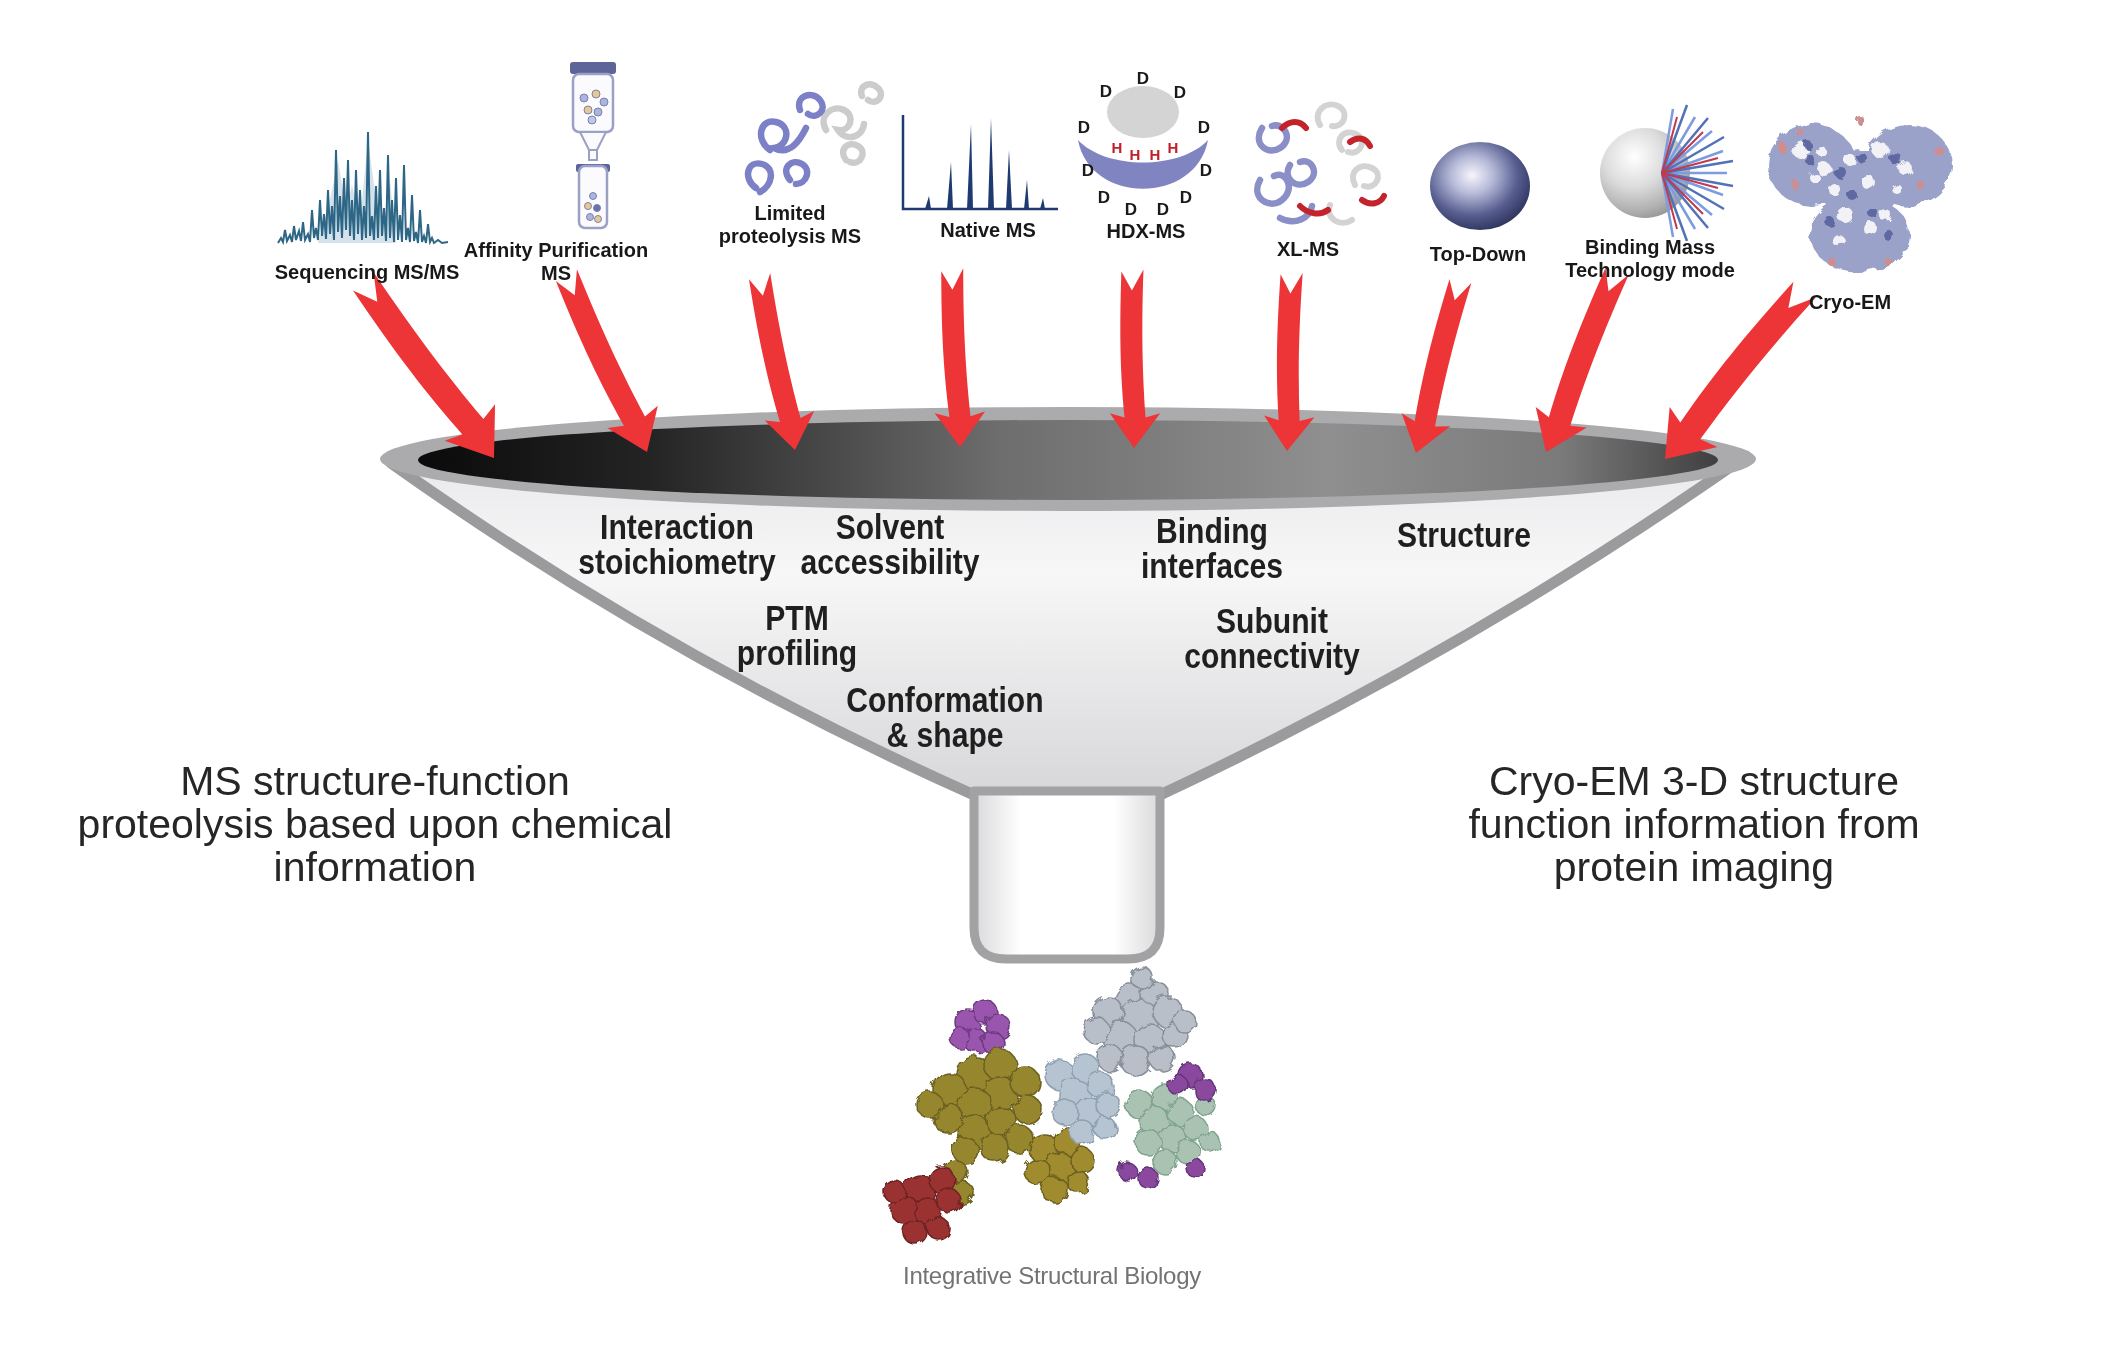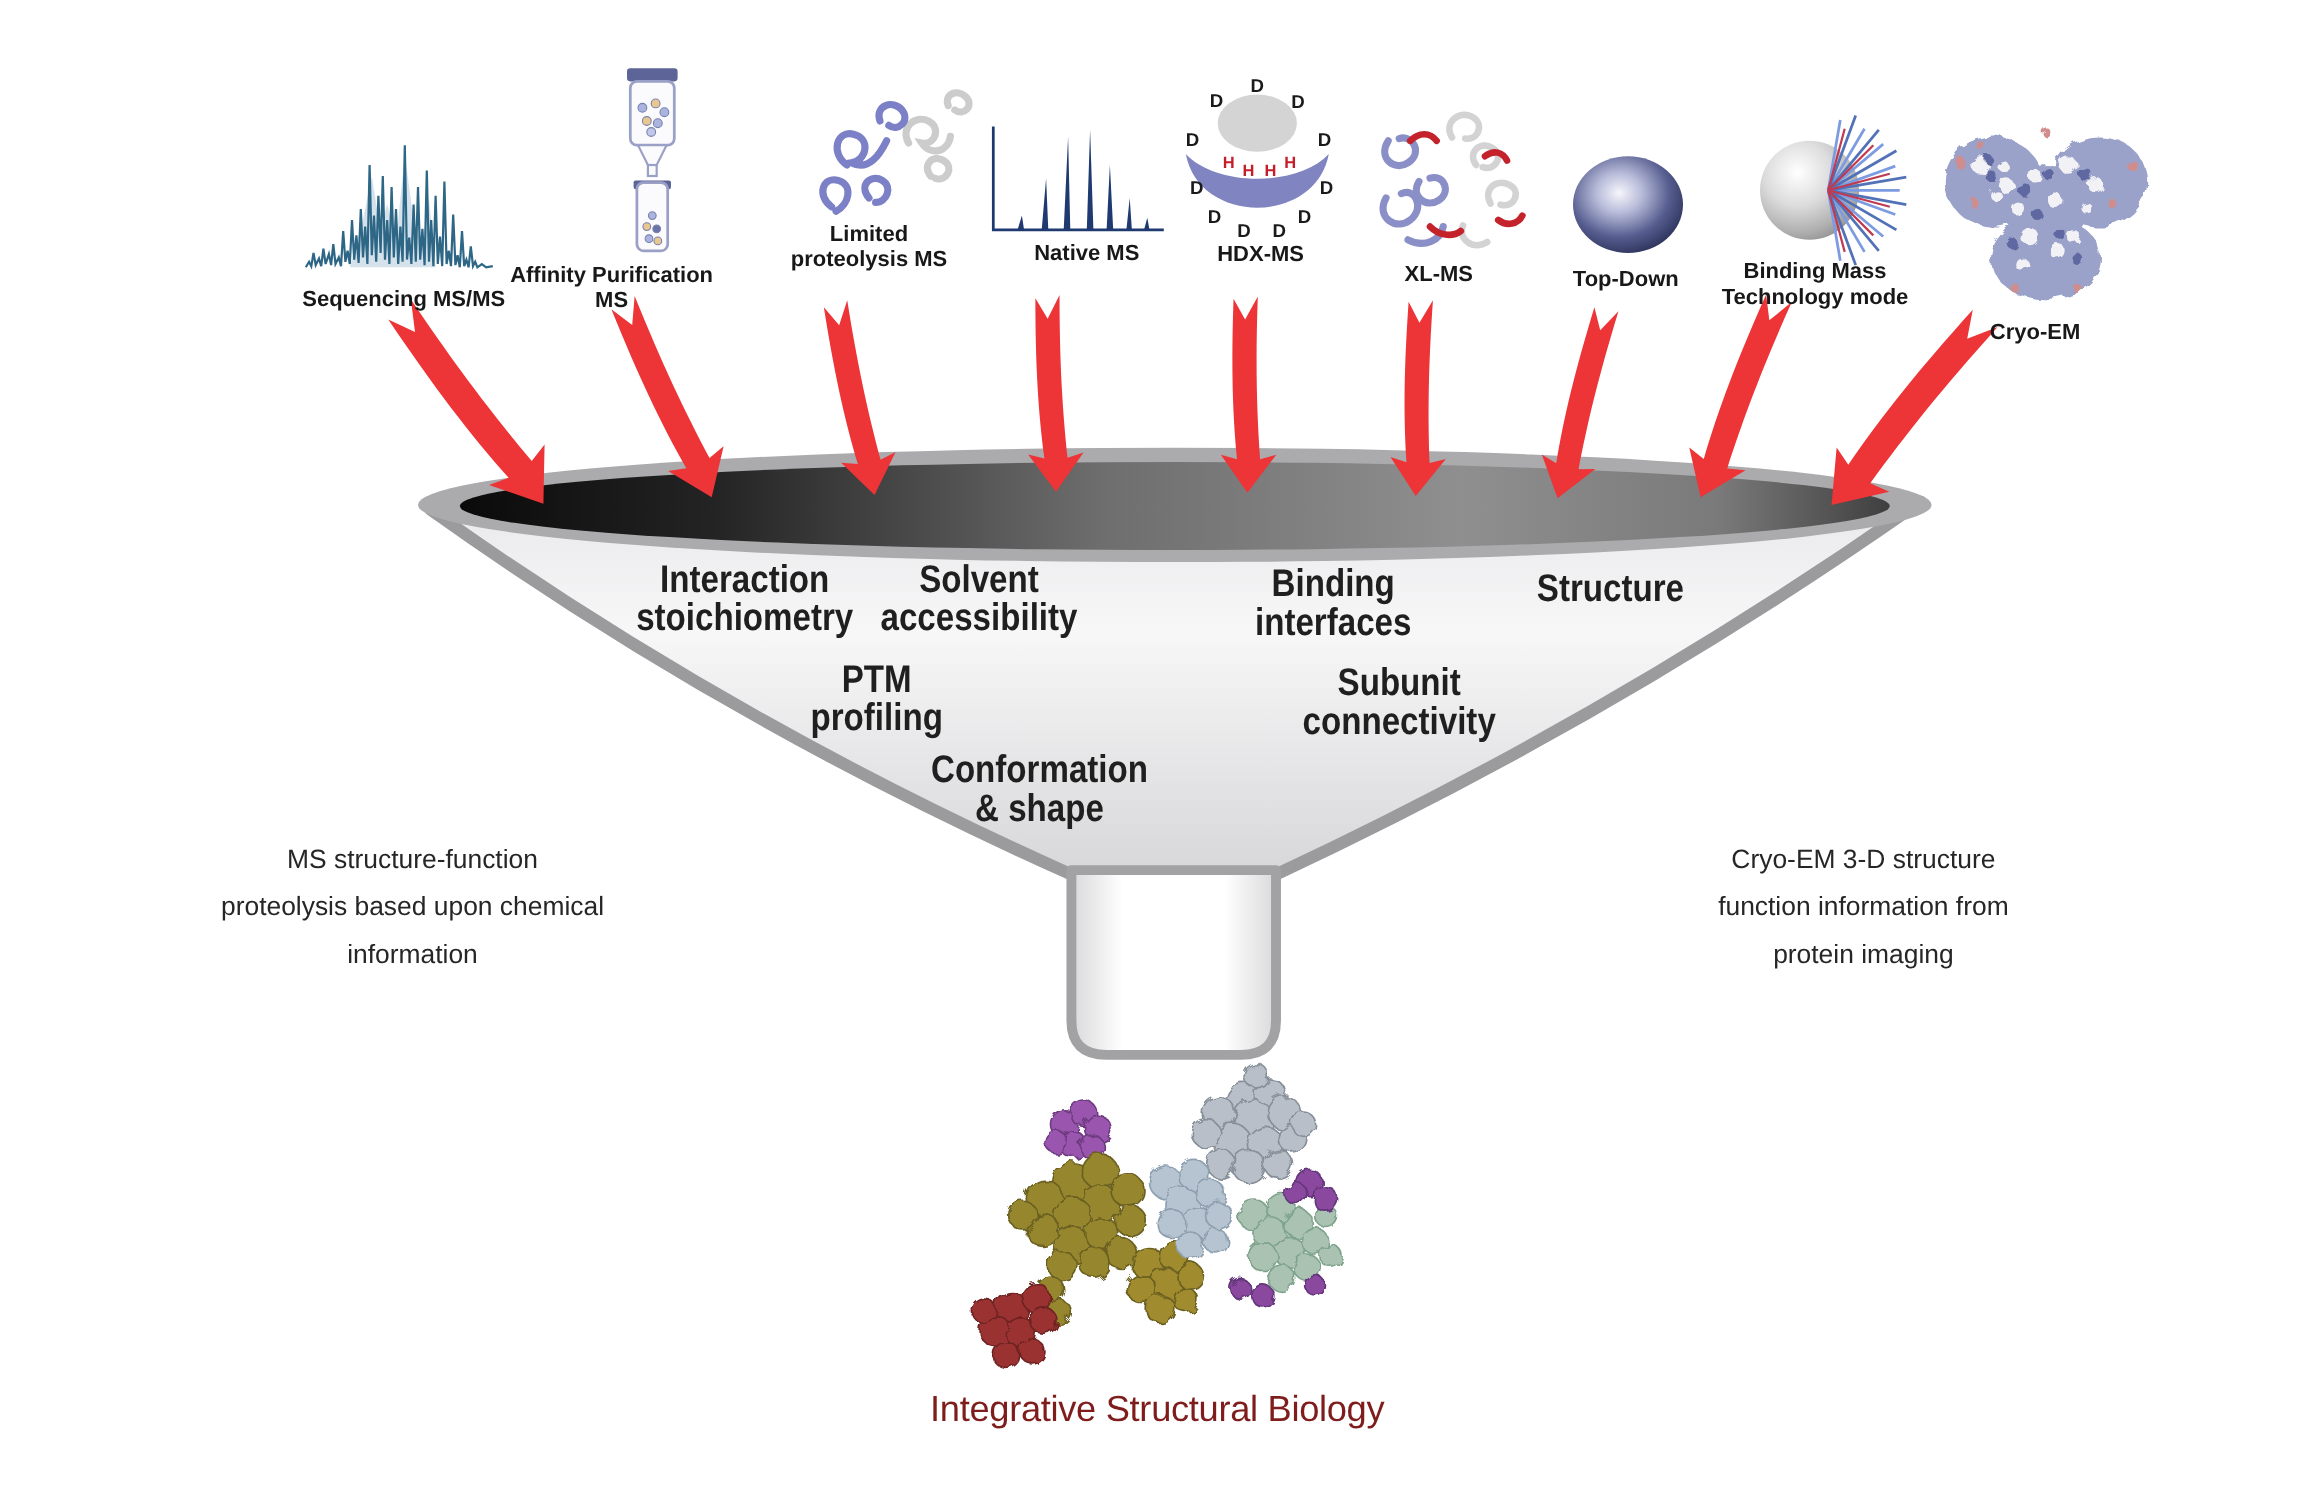--- a/index.html
+++ b/index.html
@@ -5,23 +5,23 @@
   html,body{margin:0;padding:0}
   body{width:2106px;height:1372px;background:#ffffff;position:relative;overflow:hidden;
        font-family:"Liberation Sans",sans-serif;color:#1a1a1a}
   .stage{position:absolute;left:0;top:0;width:2106px;height:1372px}
   svg.scene{position:absolute;left:0;top:0}
   .lbl{position:absolute;transform:translateX(-50%);text-align:center;white-space:nowrap}
   .tech-label{font-weight:700;font-size:20px;line-height:23px;color:#181818}
   .tech-label span{display:block}
   .funnel-label{font-weight:700;font-size:35px;line-height:35px;color:#1f1f1f}
   .funnel-label span{display:block;transform:scaleX(.86)}
-  .side-note{font-weight:400;font-size:24px;line-height:43px;color:#262626}
+  .side-note{font-weight:400;font-size:41px;line-height:43px;color:#262626}
   .side-note span{display:block}
-  .footer-label{font-weight:400;font-size:33px;letter-spacing:-.3px;color:#7f1d1d}
+  .footer-label{font-weight:400;font-size:24px;letter-spacing:-.3px;color:#737373}
 </style>
 </head>
 <body>
 
 <div class="stage">
 
 <svg class="scene" width="2106" height="1372" viewBox="0 0 2106 1372">
   <defs>
     <linearGradient id="mouthG" x1="0" y1="0" x2="1" y2="0">
       <stop offset="0" stop-color="#0a0a0a"></stop>

